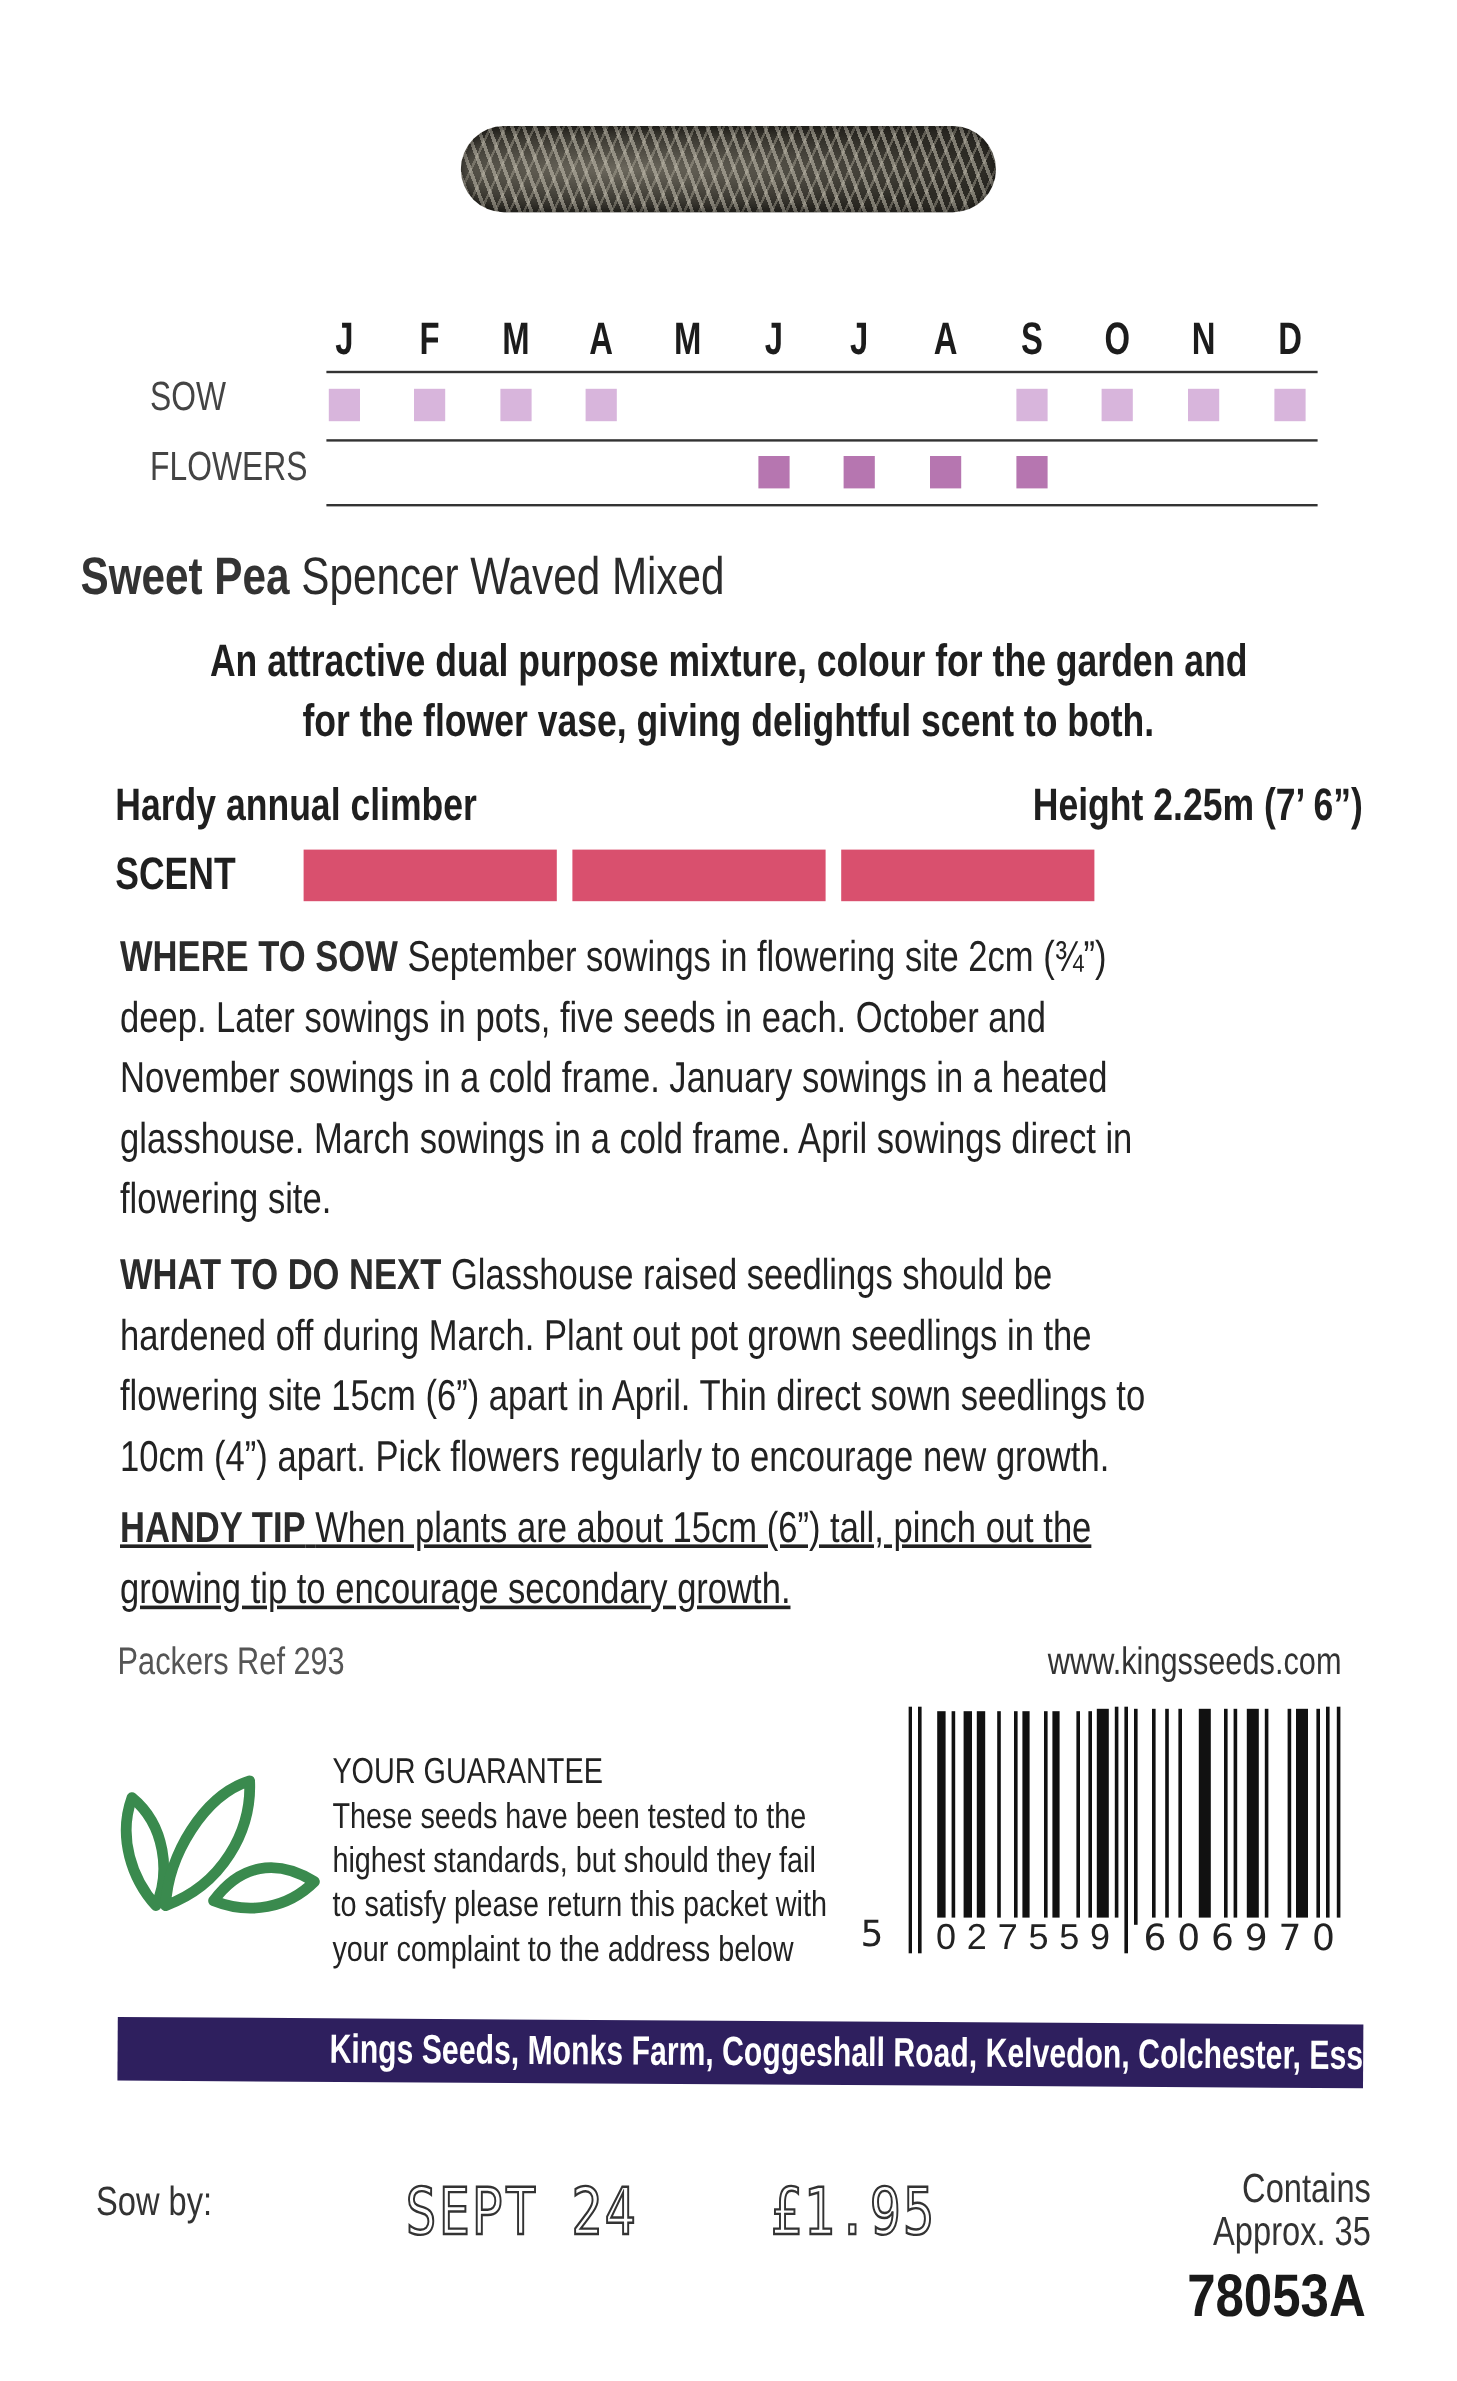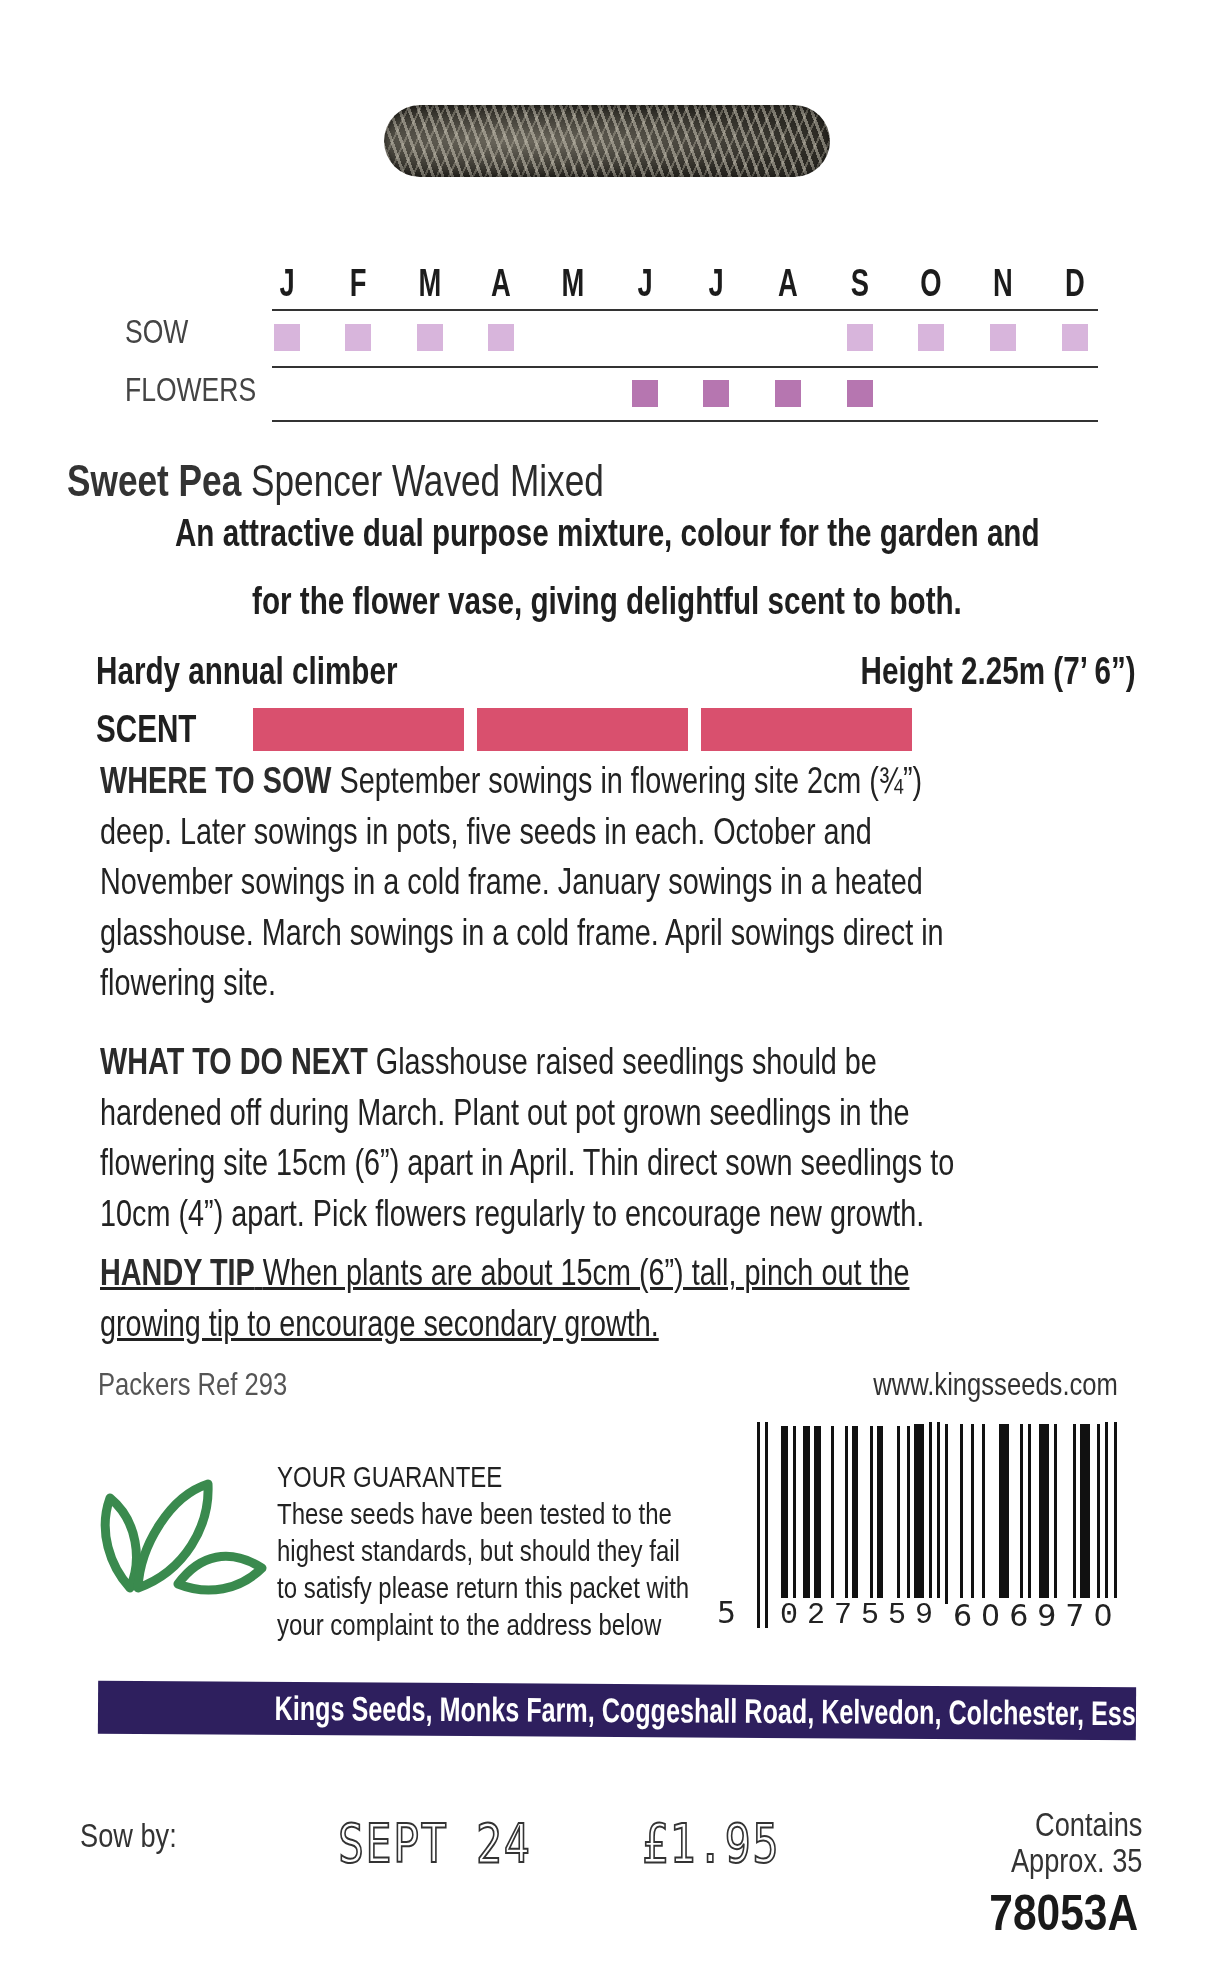--- a/index.html
+++ b/index.html
@@ -75,21 +75,21 @@
     transform: scaleX(0.8); transform-origin: right top; white-space: nowrap; }
 
   
   .logo { position: absolute; left: 100px; top: 1476px; width: 170px; height: 120px; }
   .guarantee { position: absolute; left: 277px; top: 1458px; font-size: 30px; color: #222; line-height: 37px; }
   .g-line { display: block; white-space: nowrap; transform: scaleX(0.8); transform-origin: left top; height: 37px; }
 
   
   .barcode { position: absolute; left: 757px; top: 1422px; width: 362px; height: 206px; }
   .bc-first { position: absolute; left: 717px; top: 1595px; font-size: 30px; color: #222; font-family: "DejaVu Sans", sans-serif; }
-  .bc-digits-l { position: absolute; left: 778px; top: 1598px; font-size: 30px; color: #222; font-family: Liberation Mono, monospace; letter-spacing: 9px; background: #fff; padding: 0 2px; }
+  .bc-digits-l { position: absolute; left: 778px; top: 1598px; font-size: 30px; color: #222; font-family: Liberation Sans, sans-serif; letter-spacing: 9px; background: #fff; padding: 0 2px; }
   .bc-digits-r { position: absolute; left: 951px; top: 1598px; font-size: 30px; color: #222; font-family: "DejaVu Sans", sans-serif; letter-spacing: 9px; background: #fff; padding: 0 2px; }
 
   
   .banner {
     position: absolute; left: 98px; top: 1684px; width: 1038px; height: 53px; background: #2e1f5e;
     color: #fff; font-weight: bold; font-size: 34px; text-align: center; line-height: 53px;
     transform: rotate(0.35deg);
   }
   .banner-inner { display: inline-block; transform: scaleX(0.74); transform-origin: center center; white-space: nowrap; }
 
@@ -150,36 +150,36 @@
   <div class="cal-line" style="top:420px;"></div>
 </div>
 
 <div class="title">
   <span class="title-inner">
     <b>Sweet Pea</b>
     <span class="light">Spencer Waved Mixed</span>
   </span>
 </div>
 
-<div class="subtitle" style="top:512px;">
+<div class="subtitle" style="top:530px;">
   <span class="subtitle-inner">An attractive dual purpose mixture, colour for the garden and</span>
 </div>
 <div class="subtitle" style="top:580px;text-decoration:underline;">
   <span class="subtitle-inner">for the flower vase, giving delightful scent to both.</span>
 </div>
 
 <div class="info-left">Hardy annual climber</div>
 <div class="info-right">Height 2.25m (7’ 6”)</div>
 
 <div class="scent-label">SCENT</div>
 <div class="scent-bar" style="left:253px;"></div>
 <div class="scent-bar" style="left:477px;"></div>
 <div class="scent-bar" style="left:701px;"></div>
 
-<div class="para" style="top:756px;">
+<div class="para" style="top:772px;">
   <span class="para-line"><b>WHERE TO SOW</b> <span>September sowings in flowering site 2cm (¾”)</span></span>
   <span class="para-line">deep. Later sowings in pots, five seeds in each. October and</span>
   <span class="para-line">November sowings in a cold frame. January sowings in a heated</span>
   <span class="para-line">glasshouse. March sowings in a cold frame. April sowings direct in</span>
   <span class="para-line">flowering site.</span>
 </div>
 
 <div class="para" style="top:1037px;">
   <span class="para-line"><b>WHAT TO DO NEXT</b> <span>Glasshouse raised seedlings should be</span></span>
   <span class="para-line">hardened off during March. Plant out pot grown seedlings in the</span>

